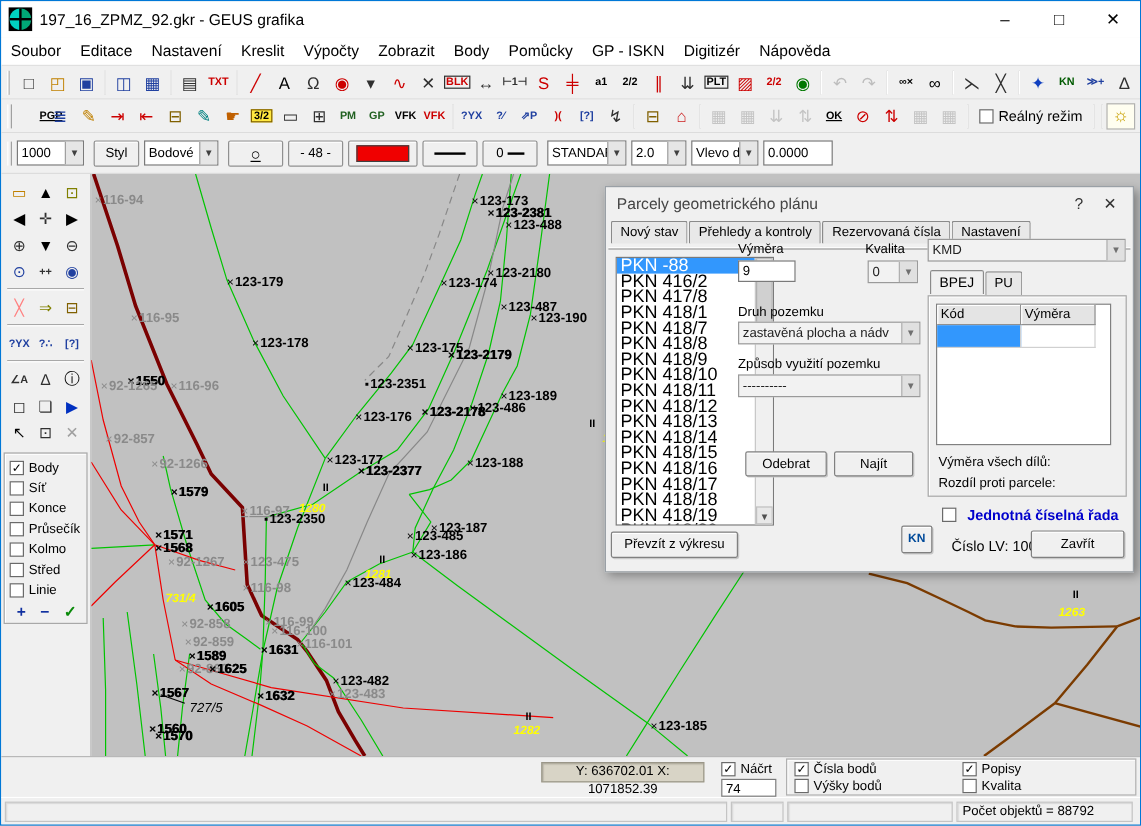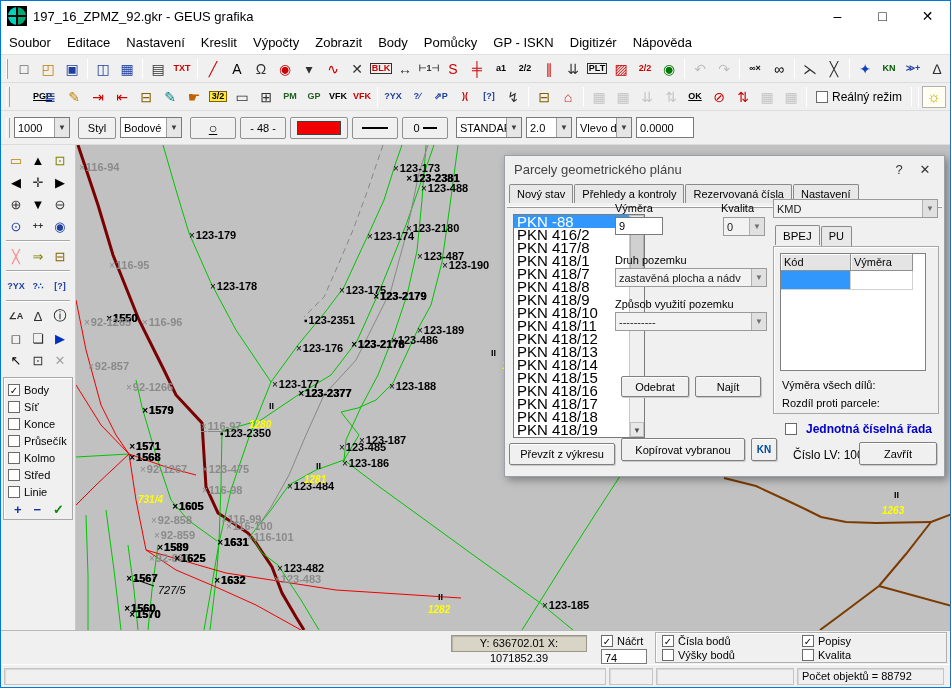--- a/index.html
+++ b/index.html
@@ -707,21 +707,20 @@
             </span>
 
           <span class="dlbl" style="left:110px;top:116px;">Způsob využití pozemku</span>
           <span class="dcombo" style="left:110px;top:130px;width:152px;">
               <span class="cv">----------</span>
               <span class="ca">▼</span>
             </span>
 
           <div class="dbtn" style="left:116px;top:194px;width:68px;height:21px;">Odebrat</div>
           <div class="dbtn" style="left:190px;top:194px;width:66px;height:21px;">Najít</div>
-          <div class="dbtn" style="left:116px;top:256px;width:124px;height:23px;">Kopírovat vybranou</div>
           <div class="dbtn" style="left:246px;top:256px;width:26px;height:23px;color:#004a9a;font-weight:bold;font-size:10px;">KN</div>
 
           <span class="dcombo" style="left:268px;top:17px;width:165px;">
               <span class="cv">KMD</span>
               <span class="ca">▼</span>
             </span>
 
           <div class="btabs">
               <span class="tab active">BPEJ</span>
               <span class="tab">PU</span>

